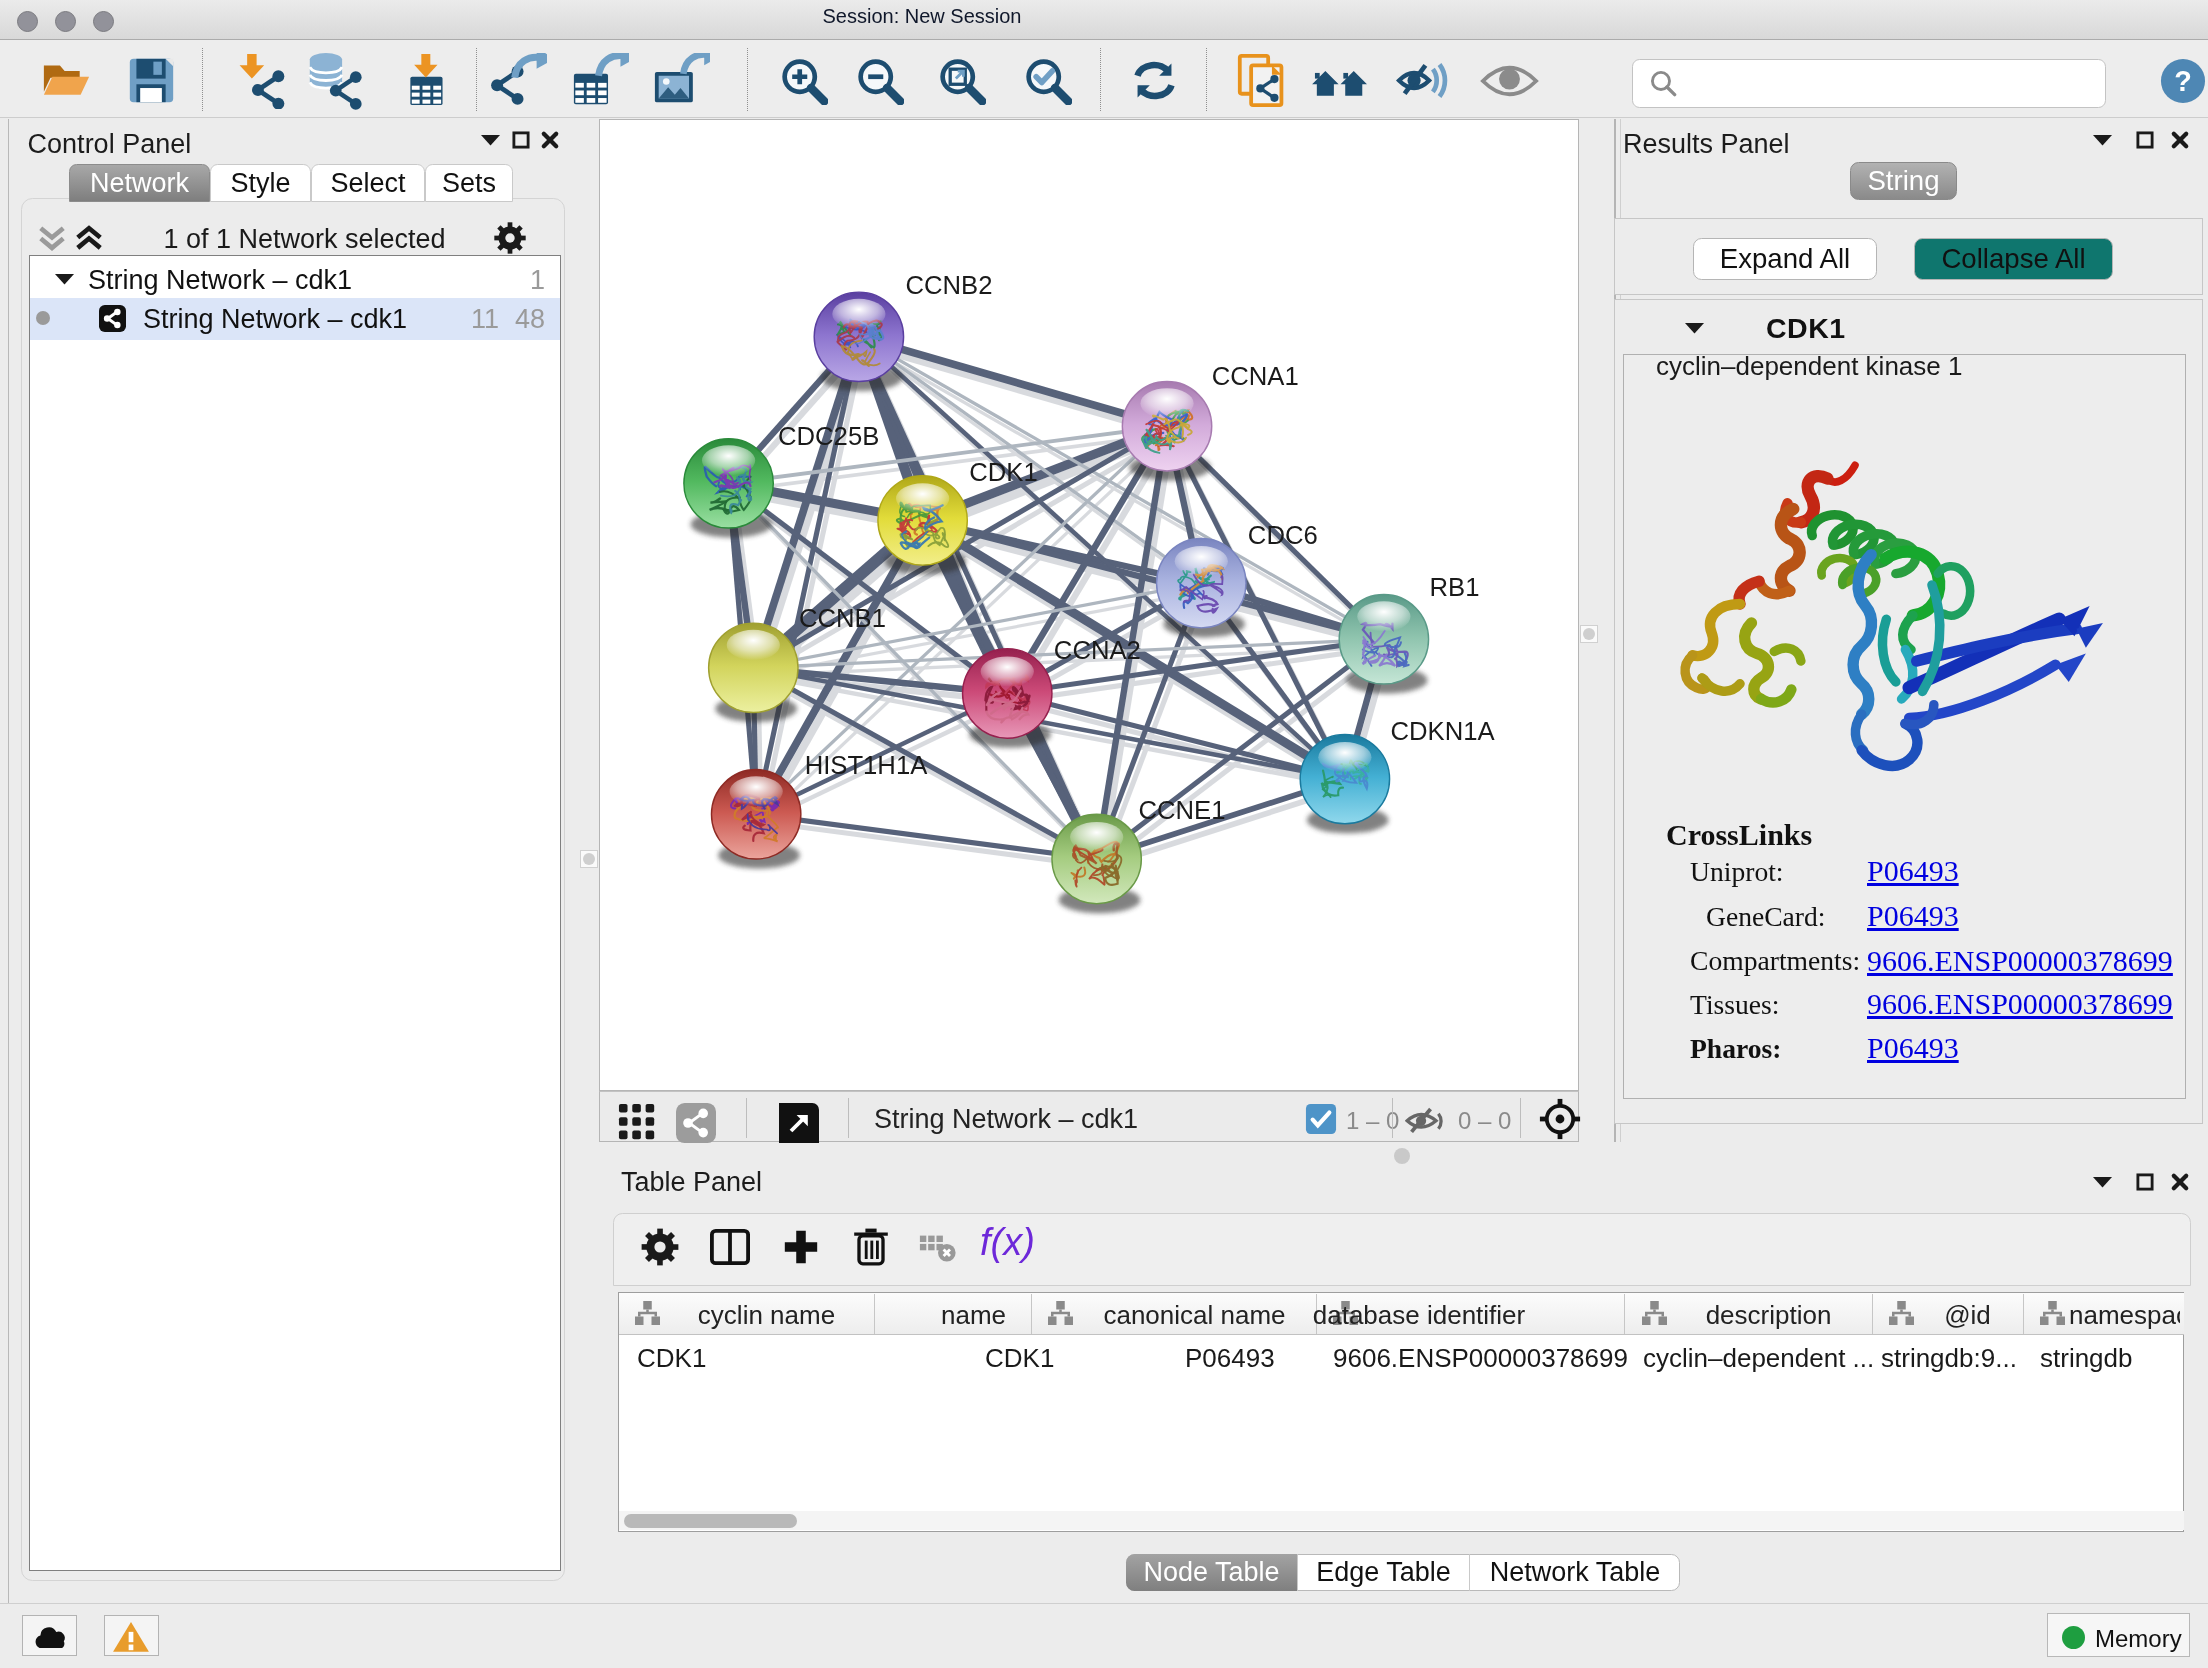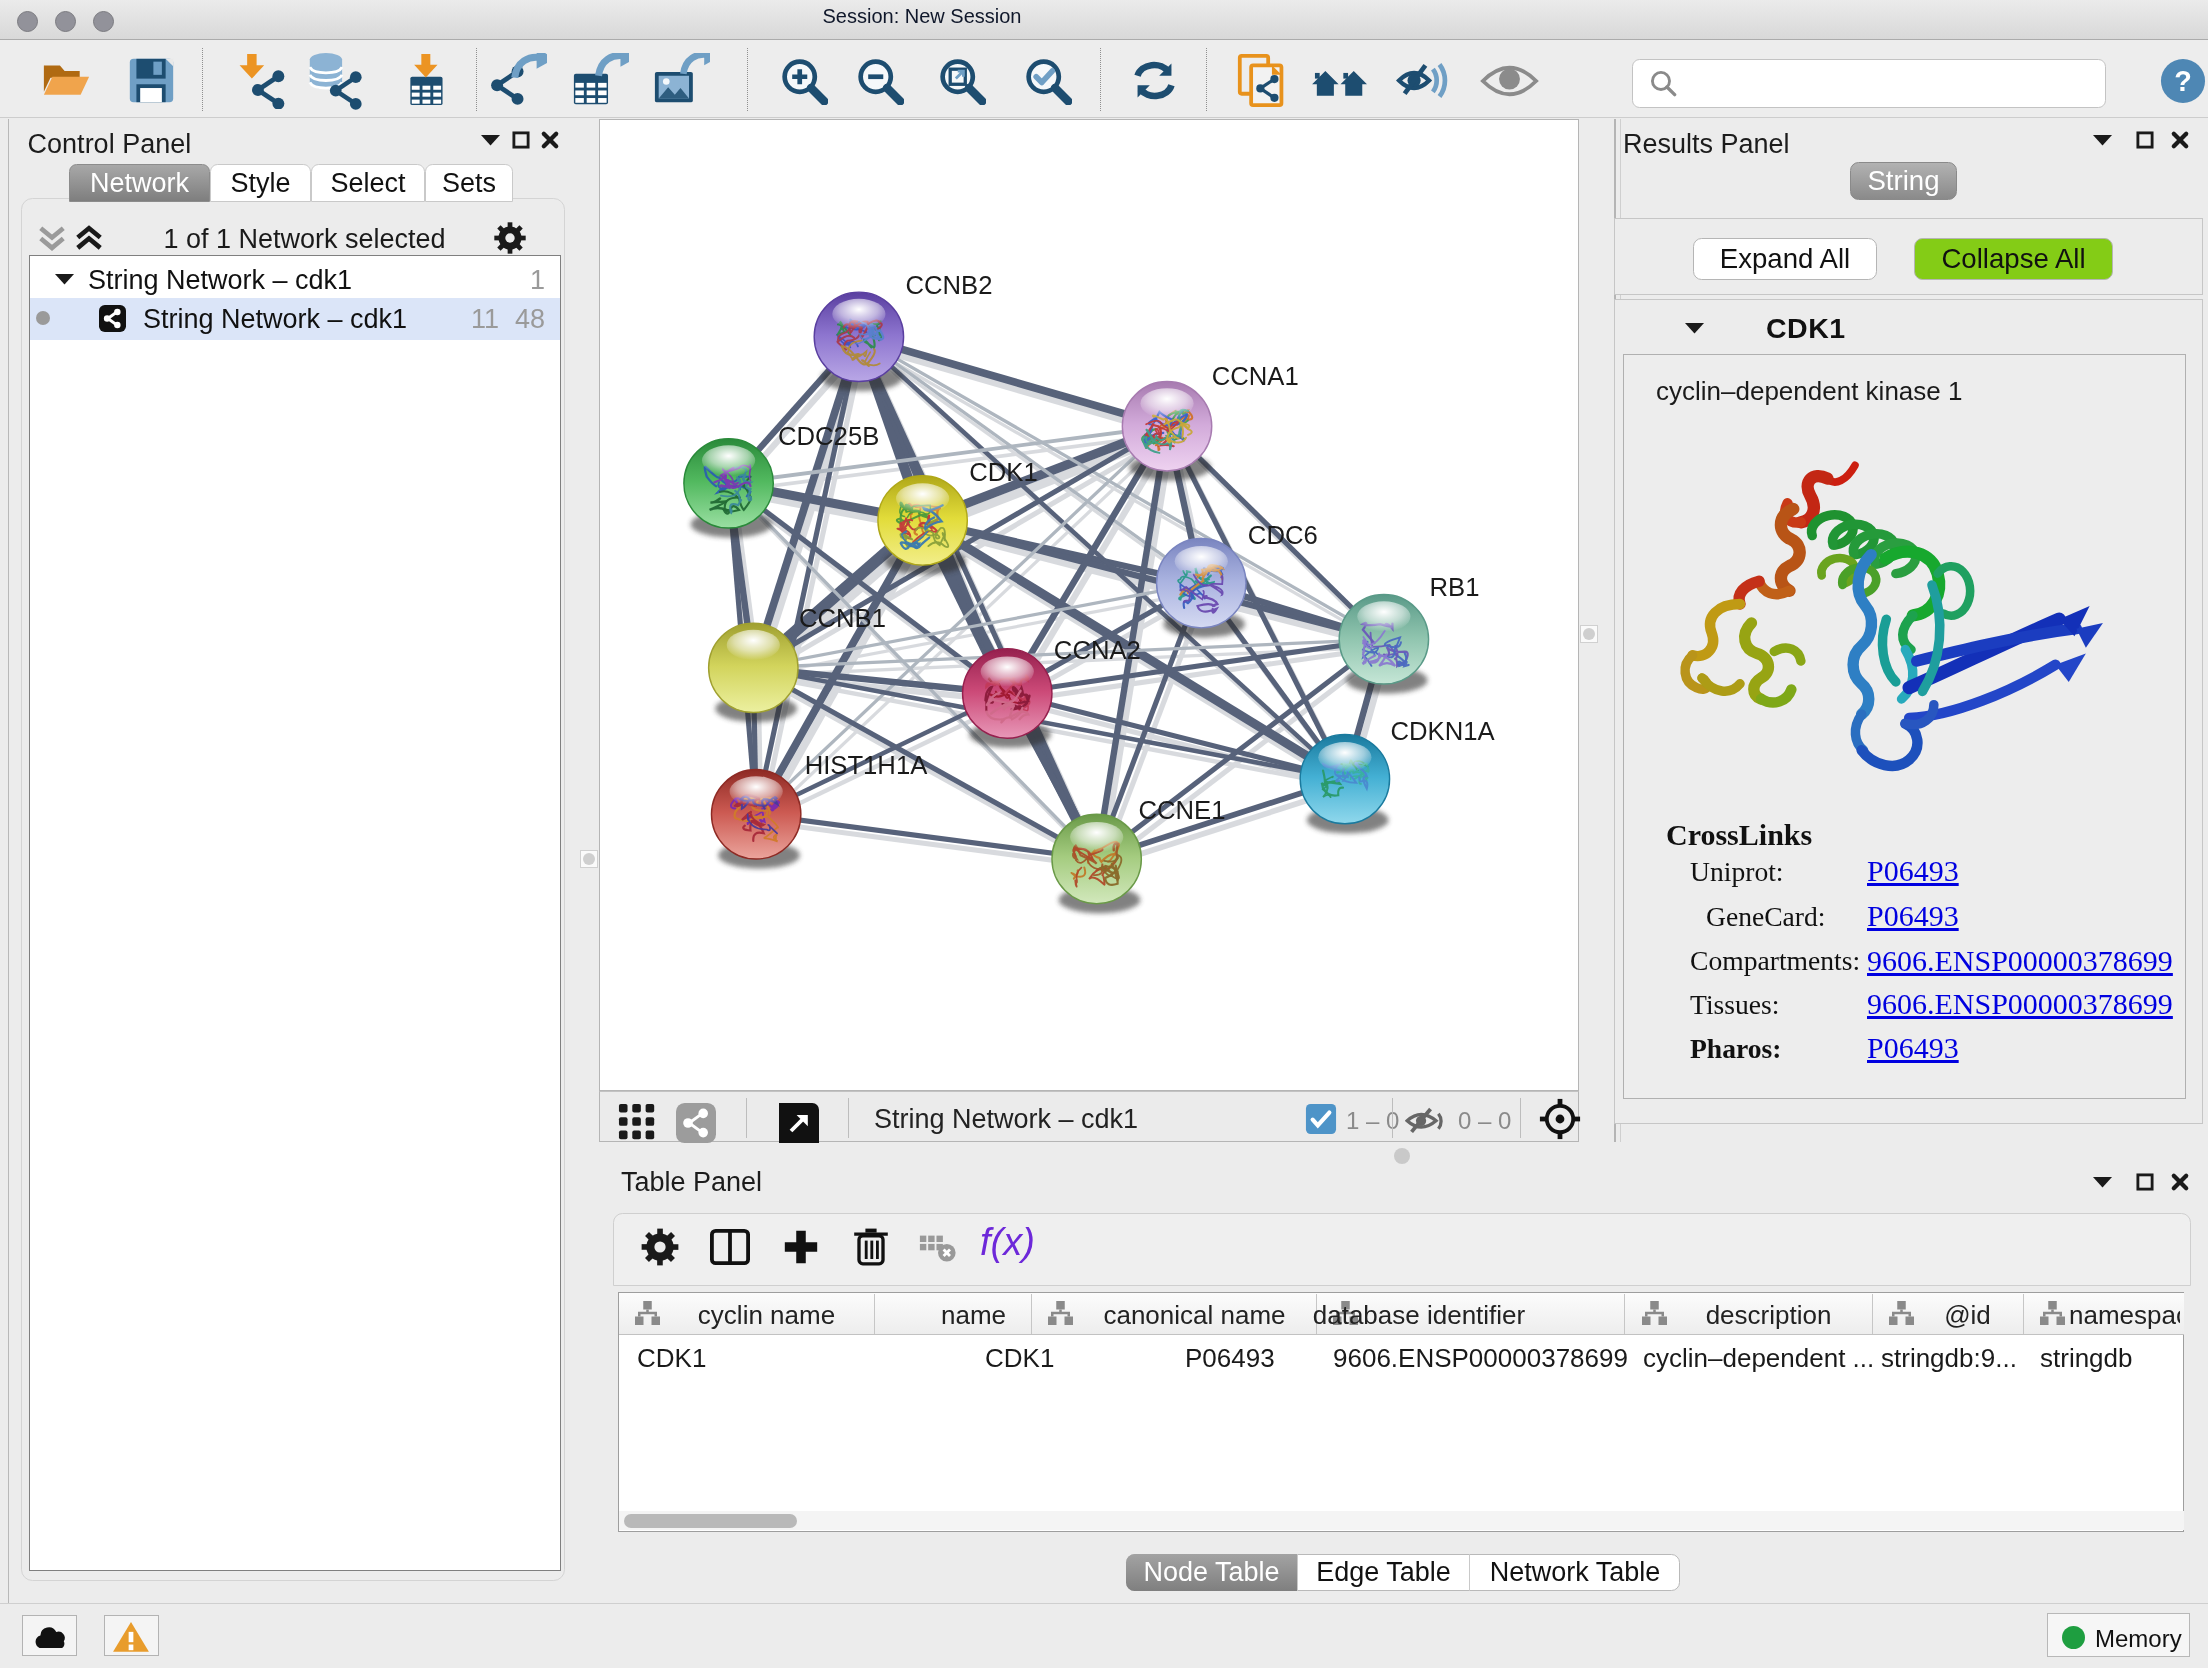--- a/index.html
+++ b/index.html
@@ -775,30 +775,30 @@
     <svg width="20" height="20" viewBox="0 0 21 21" style="">
       <g stroke="#1a1a1a" stroke-width="4.5" stroke-linecap="round">
         <line x1="4" y1="4" x2="17" y2="17"></line>
         <line x1="17" y1="4" x2="4" y2="17"></line>
       </g>
     </svg>
   </div>
 <div class="abs" style="left:1850px;top:162px;width:107px;height:38px;border-radius:8.6px;background:linear-gradient(#b2b2b2,#8a8a8a);border:1px solid #8a8a8a;display:flex;align-items:center;justify-content:center;font-size:27.6px;color:#fff;">String</div>
 <div class="abs" style="left:1614px;top:218px;width:589px;height:77px;background:#ececec;border:1.9px solid #c6c6c6;"></div>
 <div class="abs" style="left:1693px;top:238px;width:184px;height:42px;background:#fff;border:1px solid #b5b5b5;border-radius:8.6px;display:flex;align-items:center;justify-content:center;font-size:27.6px;color:#111;">Expand All</div>
-<div class="abs" style="left:1914px;top:238px;width:199px;height:42px;background:#84cc16;border:1px solid #b5b5b5;border-radius:8.6px;display:flex;align-items:center;justify-content:center;font-size:27.6px;color:#111;">Collapse All</div>
+<div class="abs" style="left:1914px;top:238px;width:199px;height:42px;background:#0f766e;border:1px solid #b5b5b5;border-radius:8.6px;display:flex;align-items:center;justify-content:center;font-size:27.6px;color:#111;">Collapse All</div>
 <div class="abs" style="left:1614px;top:299px;width:589px;height:825px;background:#ececec;border:1.9px solid #c6c6c6;"></div>
 <div class="ico" style="left:1683px;top:321px;width:23px;height:14.3px;">
     <svg width="21" height="12.4" viewBox="0 0 22 13" style="">
       <path d="M1,1 h20 l-10.0,11 z" fill="#1a1a1a"></path>
     </svg>
   </div>
 <div class="abs" style="left:1766px;top:312px;font-size:28.5px;font-weight:bold;color:#111;letter-spacing:0.5px;">CDK1</div>
 <div class="abs" style="left:1623px;top:354px;width:563px;height:745px;background:#ededed;border:1px solid #b0b0b0;"></div>
-<div class="abs" style="left:1656px;top:376px;font-size:26px;color:#1a1a1a;">cyclin–dependent kinase 1</div>
+<div class="abs" style="left:1656px;top:351px;font-size:26px;color:#1a1a1a;">cyclin–dependent kinase 1</div>
 <div class="abs" style="left:1660px;top:433px;width:447px;height:361px;">
     <svg width="447" height="361" viewBox="0 0 470 380" style="position:absolute;left:0;top:0">
       <path d="M205,34 C196,50 184,56 176,48" fill="none" stroke="#cc1f10" stroke-width="8" stroke-linecap="round"></path>
       <path d="M176,48 C160,40 150,52 158,66 C166,80 160,92 148,94" fill="none" stroke="#c32714" stroke-width="13" stroke-linecap="round"></path>
       <path d="M148,94 C134,96 128,86 134,74" fill="none" stroke="#c93a16" stroke-width="11" stroke-linecap="round"></path>
       <path d="M140,80 C122,88 124,106 138,112 C150,118 150,134 136,140 C124,146 124,160 136,166" fill="none" stroke="#b85416" stroke-width="13" stroke-linecap="round"></path>
       <path d="M136,166 C120,174 108,168 104,156" fill="none" stroke="#c06018" stroke-width="11" stroke-linecap="round"></path>
       <path d="M104,156 C88,160 80,170 84,180" fill="none" stroke="#c43018" stroke-width="12" stroke-linecap="round"></path>
       <path d="M84,180 C60,180 48,194 54,210 C60,226 48,238 34,234" fill="none" stroke="#c09a14" stroke-width="11" stroke-linecap="round"></path>
       <path d="M34,234 C22,244 24,262 38,268 C52,274 52,262 44,258" fill="none" stroke="#b9941a" stroke-width="10" stroke-linecap="round"></path>

